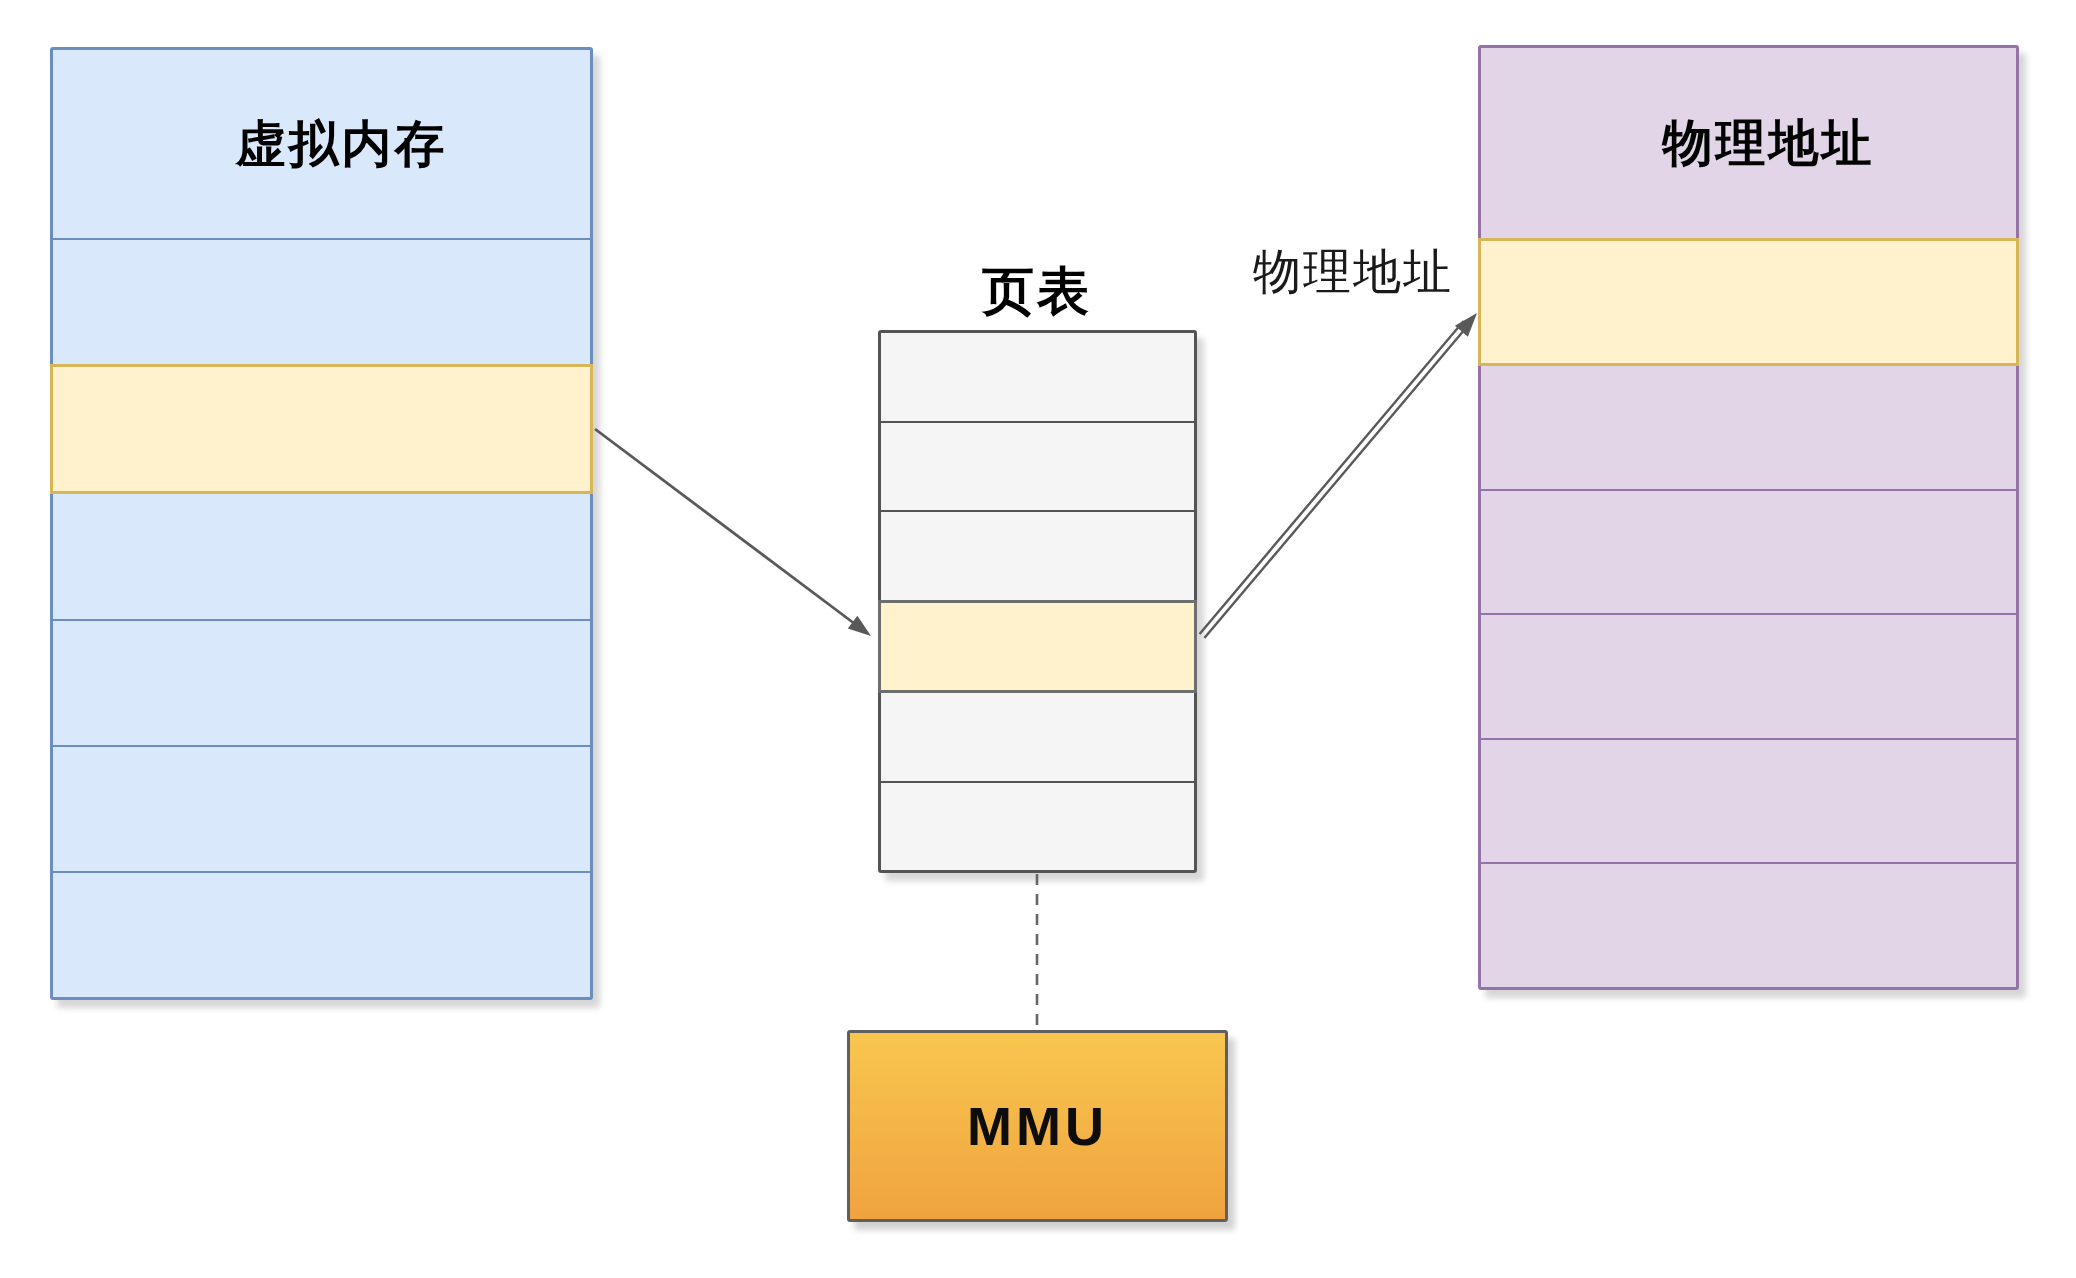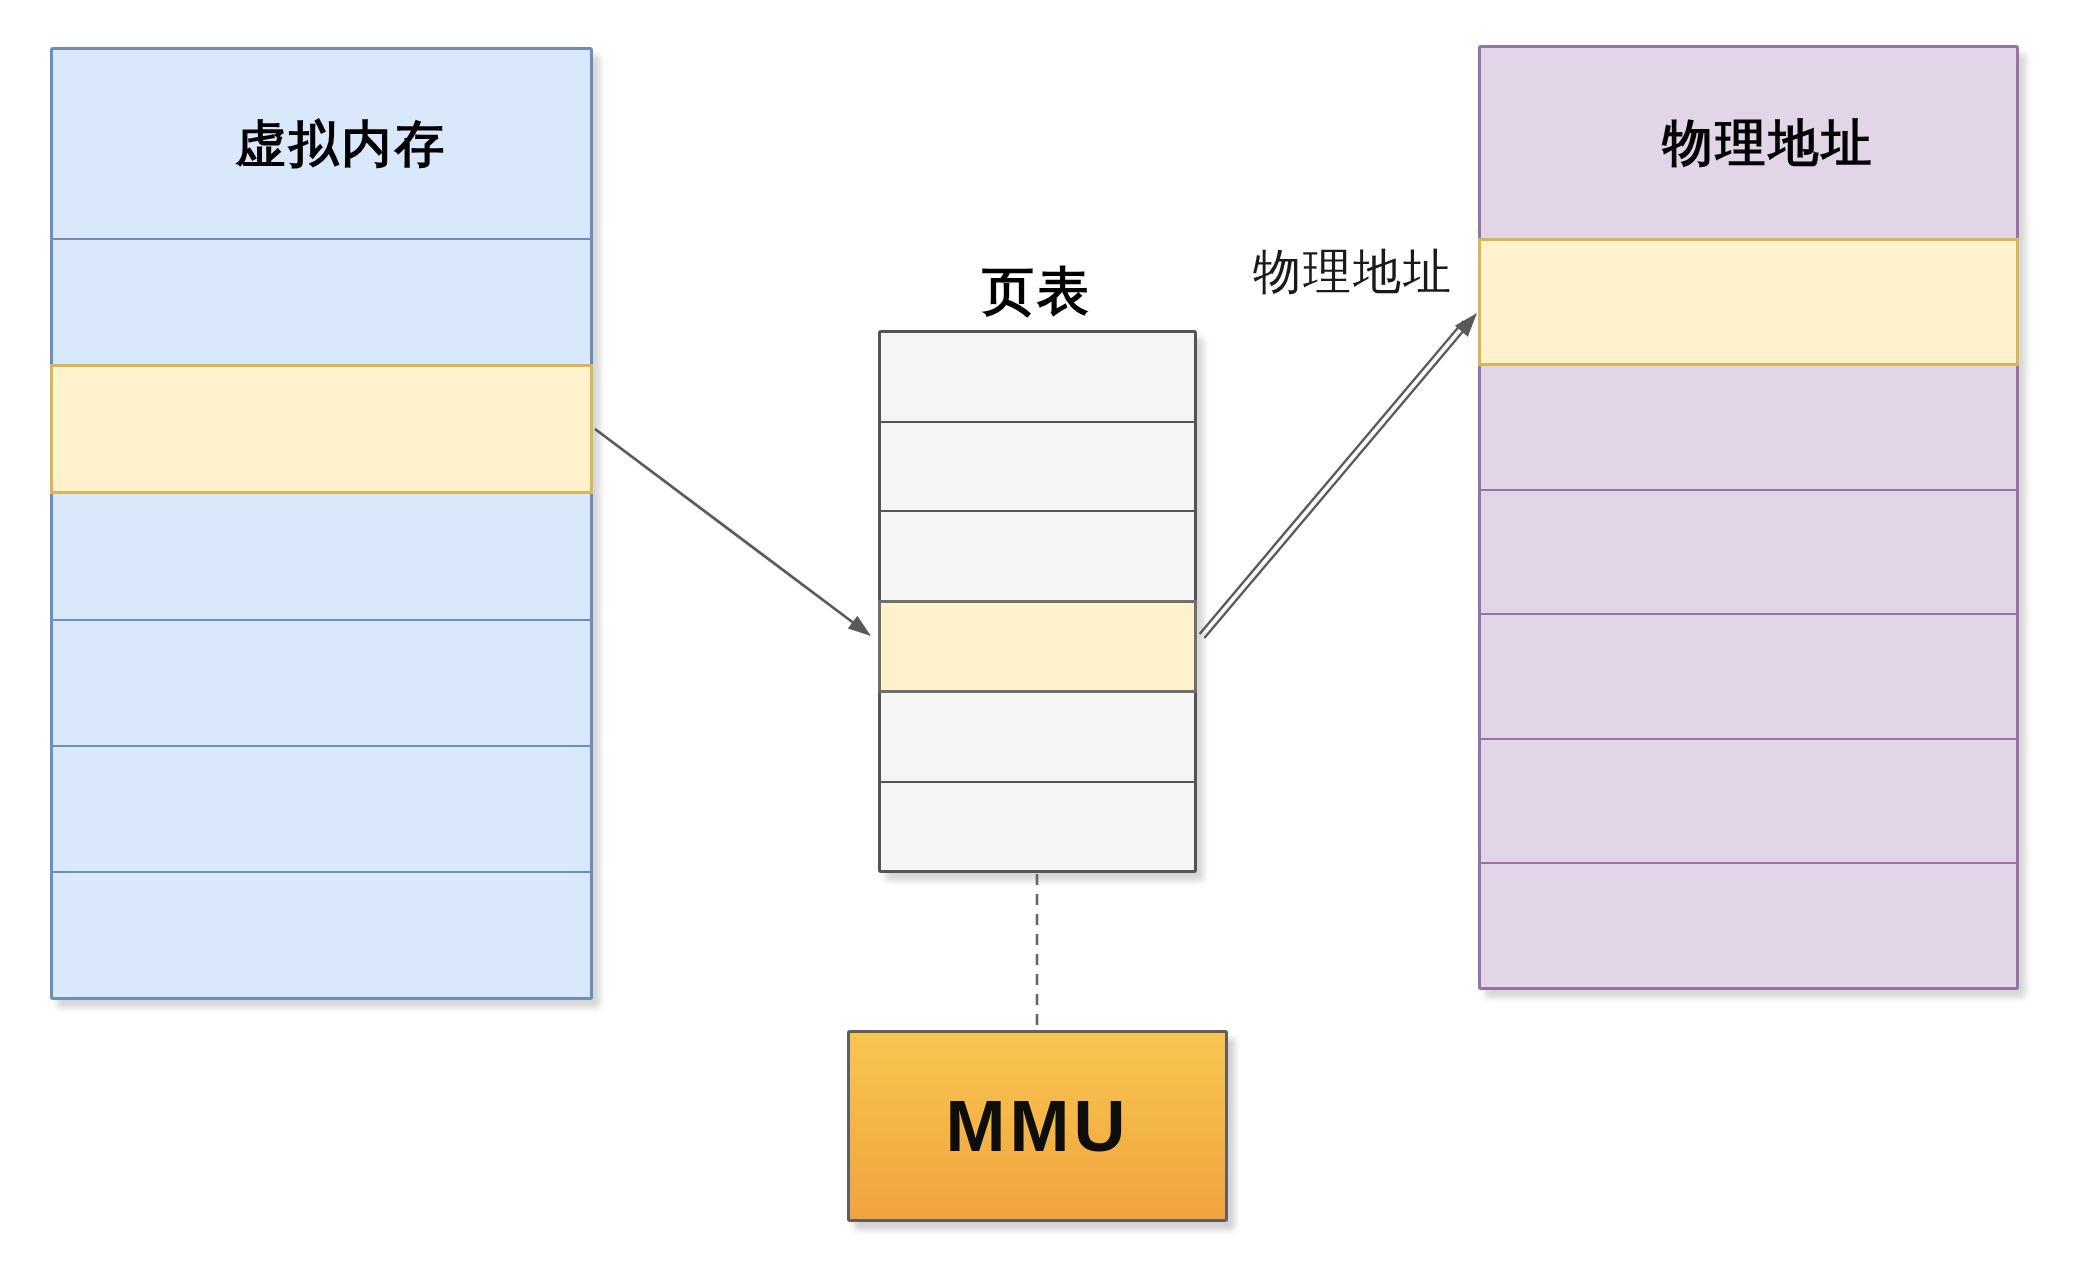--- a/index.html
+++ b/index.html
@@ -88,21 +88,21 @@
     background: linear-gradient(to bottom, var(--fill-top), var(--fill-bottom));
     border: 3px solid var(--stroke);
     border-radius: 3px;
     box-shadow: 7px 8px 6px rgba(0,0,0,0.18);
     display: flex;
     align-items: center;
     justify-content: center;
     z-index: 3;
   }
   .mmu-box span {
-    font-size: 72px;
+    font-size: 54px;
     font-weight: bold;
     color: #0d0d0d;
     letter-spacing: 4px;
   }
 
   
   svg.overlay {
     position: absolute;
     left: 0; top: 0;
     width: 2076px; height: 1278px;

